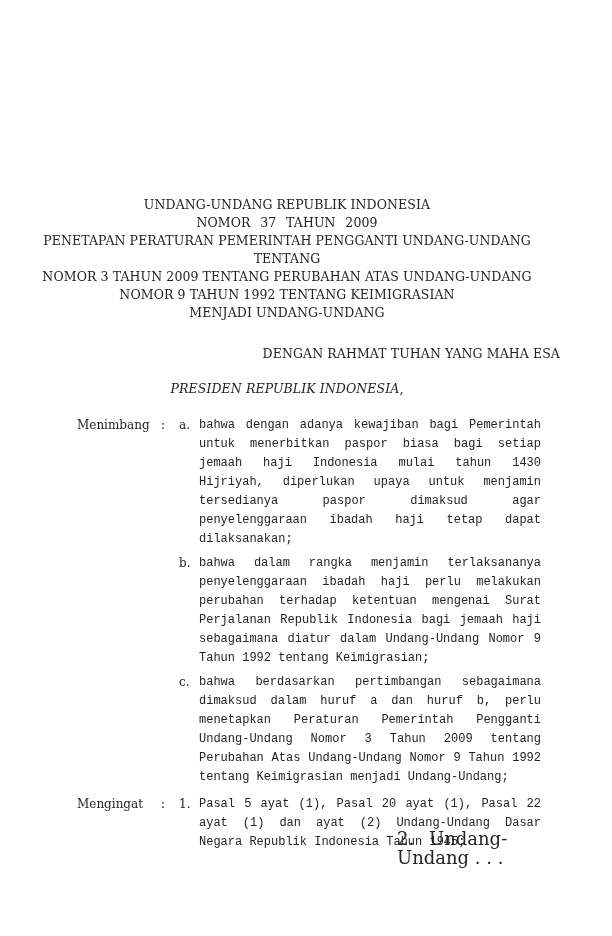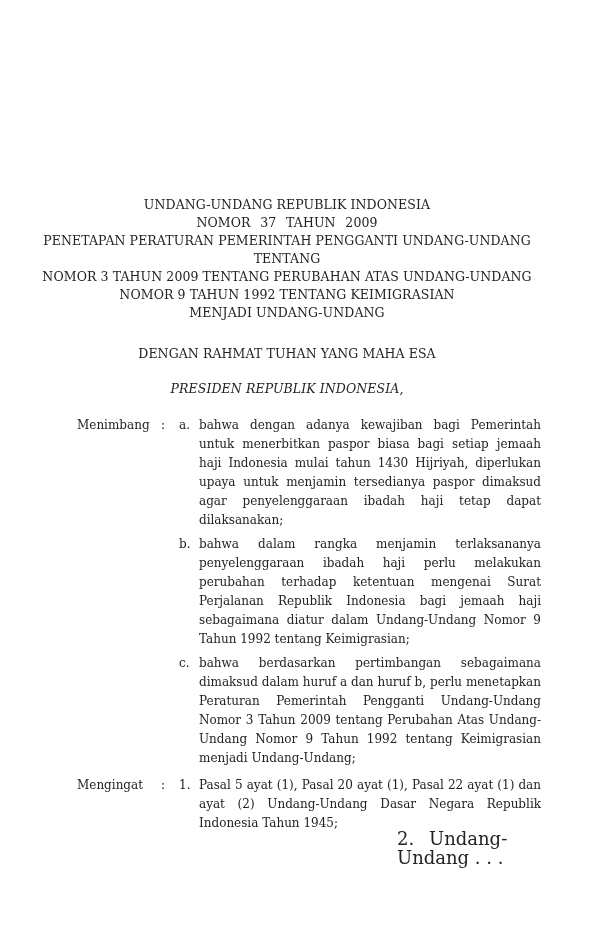--- a/index.html
+++ b/index.html
@@ -27,21 +27,21 @@
     letter-spacing: 0.1px;
   }
   .title-line.spaced {
     word-spacing: 0.45em;
   }
   .invocation {
     position: absolute;
     top: 345px;
     left: 14px;
     right: 0;
-    text-align: center;
+    text-align: right;
     font-size: 12.5px;
     line-height: 18px;
     letter-spacing: 0.1px;
   }
   .authority {
     position: absolute;
     top: 380px;
     left: 14px;
     right: 0;
     text-align: center;
@@ -66,20 +66,21 @@
   .row.section-gap {
     margin-top: 8px;
   }
   .col-label { width: 84px; flex: none; }
   .col-colon { width: 18px; flex: none; }
   .col-marker { width: 20px; flex: none; }
   .col-text {
     flex: 1;
     text-align: justify;
     text-justify: inter-word;
+    font-family: Liberation Mono, monospace;
   }
   .catchword {
     position: absolute;
     top: 829px;
     left: 397px;
     font-size: 18px;
     line-height: 19px;
   }
   .catchword .cw-marker {
     display: inline-block;

